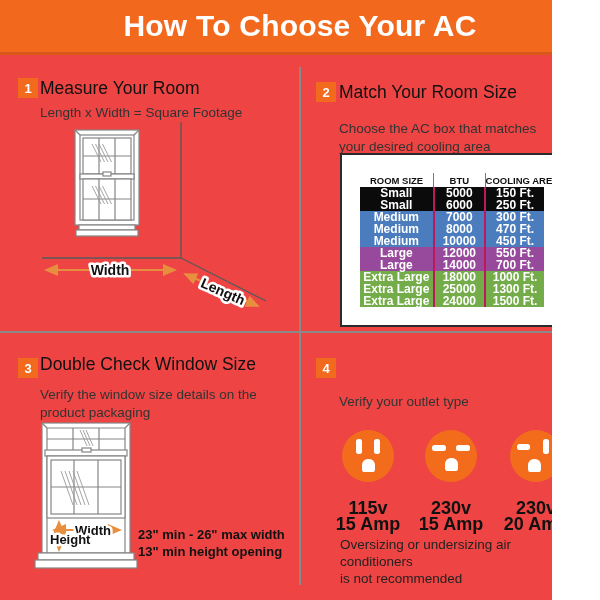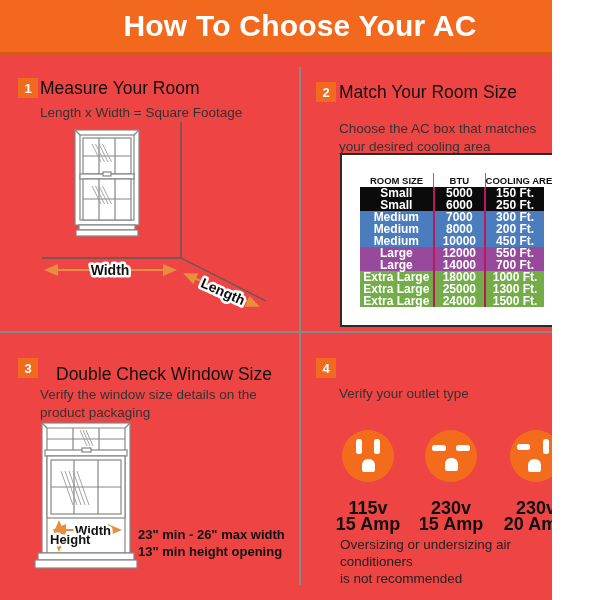--- a/index.html
+++ b/index.html
@@ -165,21 +165,21 @@
           <td>250 Ft.</td>
         </tr>
         <tr class="blue">
           <td>Medium</td>
           <td>7000</td>
           <td>300 Ft.</td>
         </tr>
         <tr class="blue">
           <td>Medium</td>
           <td>8000</td>
-          <td>200 Ft.</td>
+          <td>470 Ft.</td>
         </tr>
         <tr class="blue">
           <td>Medium</td>
           <td>10000</td>
           <td>450 Ft.</td>
         </tr>
         <tr class="purple">
           <td>Large</td>
           <td>12000</td>
           <td>550 Ft.</td>
@@ -202,21 +202,21 @@
         <tr class="green">
           <td>Extra Large</td>
           <td>24000</td>
           <td>1500 Ft.</td>
         </tr>
       </tbody>
     </table>
   </div>
 
   <div class="badge" style="left:18px;top:358px;">3</div>
-  <div class="step-title" style="left:40px;top:364px;margin-left:16px;">Double Check Window Size</div>
+  <div class="step-title" style="left:40px;top:354px;">Double Check Window Size</div>
   <div class="step-sub" style="left:40px;top:386px;">
     <div>Verify the window size details on the</div>
     <div>product packaging</div>
   </div>
 
   <svg class="illus" style="left:25px;top:413px;" width="250" height="165" viewBox="0 0 250 165">
     <defs>
       <marker id="ah2" markerWidth="8" markerHeight="8" refX="6" refY="3" orient="auto">
         <path d="M0,0 L7,3 L0,6 z" fill="#E78F3F"></path>
       </marker>
@@ -264,21 +264,21 @@
     <text class="dim-label" x="68" y="122" text-anchor="middle" font-size="13">Width</text>
     <text class="dim-label" x="25" y="131" font-size="13">Height</text>
   </svg>
 
   <div class="spec-text">
     <div>23" min - 26" max width</div>
     <div>13" min height opening</div>
   </div>
 
   <div class="badge" style="left:316px;top:358px;">4</div>
-  <div class="step-sub" style="left:339px;top:385px;">Verify your outlet type</div>
+  <div class="step-sub" style="left:339px;top:393px;">Verify your outlet type</div>
 
   <div class="outlet" style="left:342px;top:430px;">
     <div class="slot" style="left:14px;top:9px;width:6px;height:15px;"></div>
     <div class="slot" style="left:32px;top:9px;width:6px;height:15px;"></div>
     <div class="ground" style="left:19.5px;top:29px;"></div>
   </div>
   <div class="outlet-label" style="left:328px;top:500px;">
     <div>115v</div>
     <div>15 Amp</div>
   </div>

